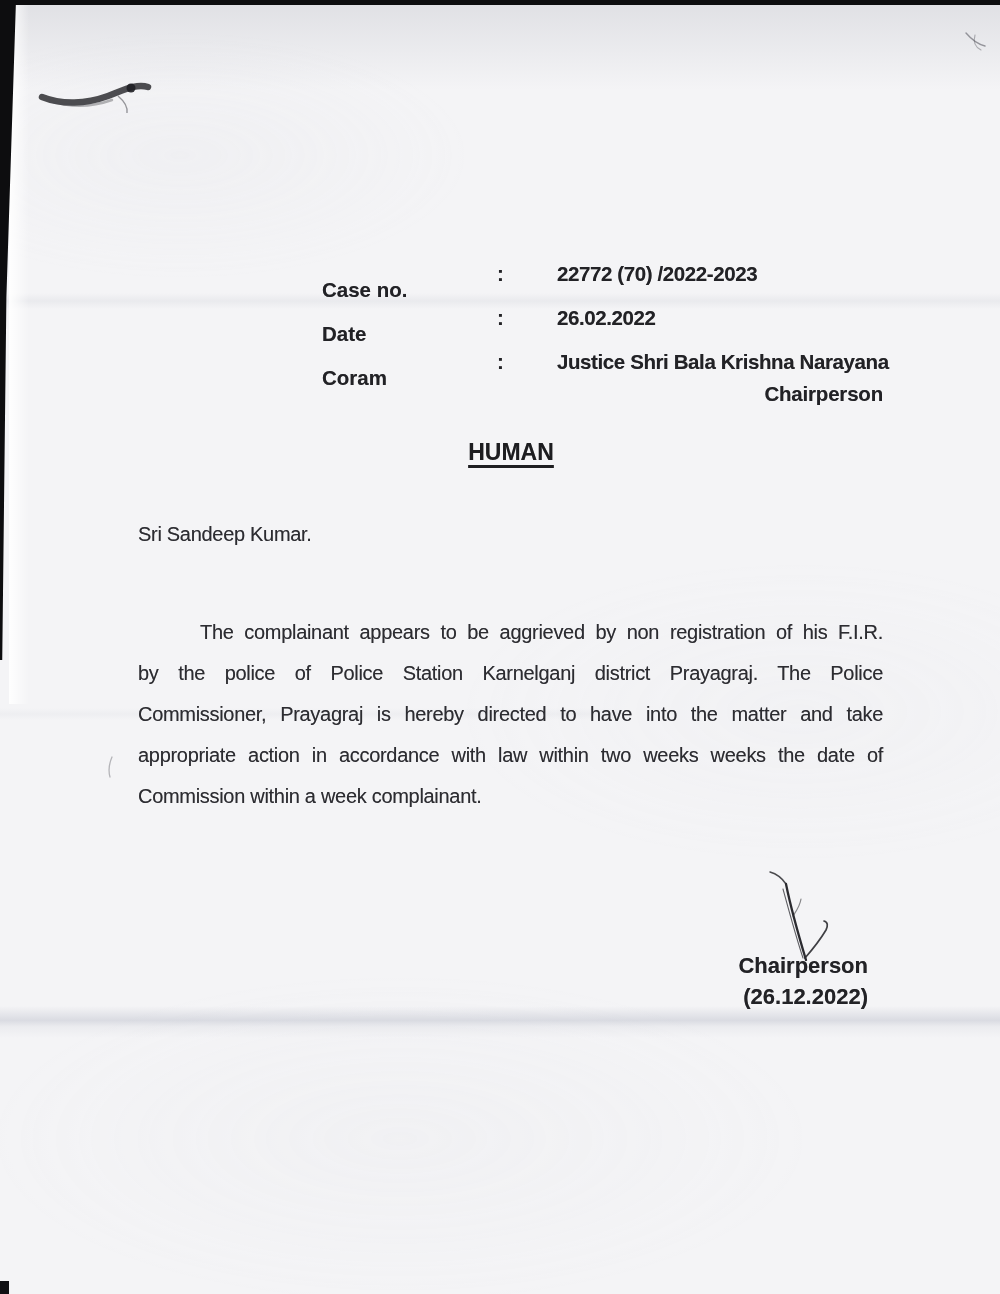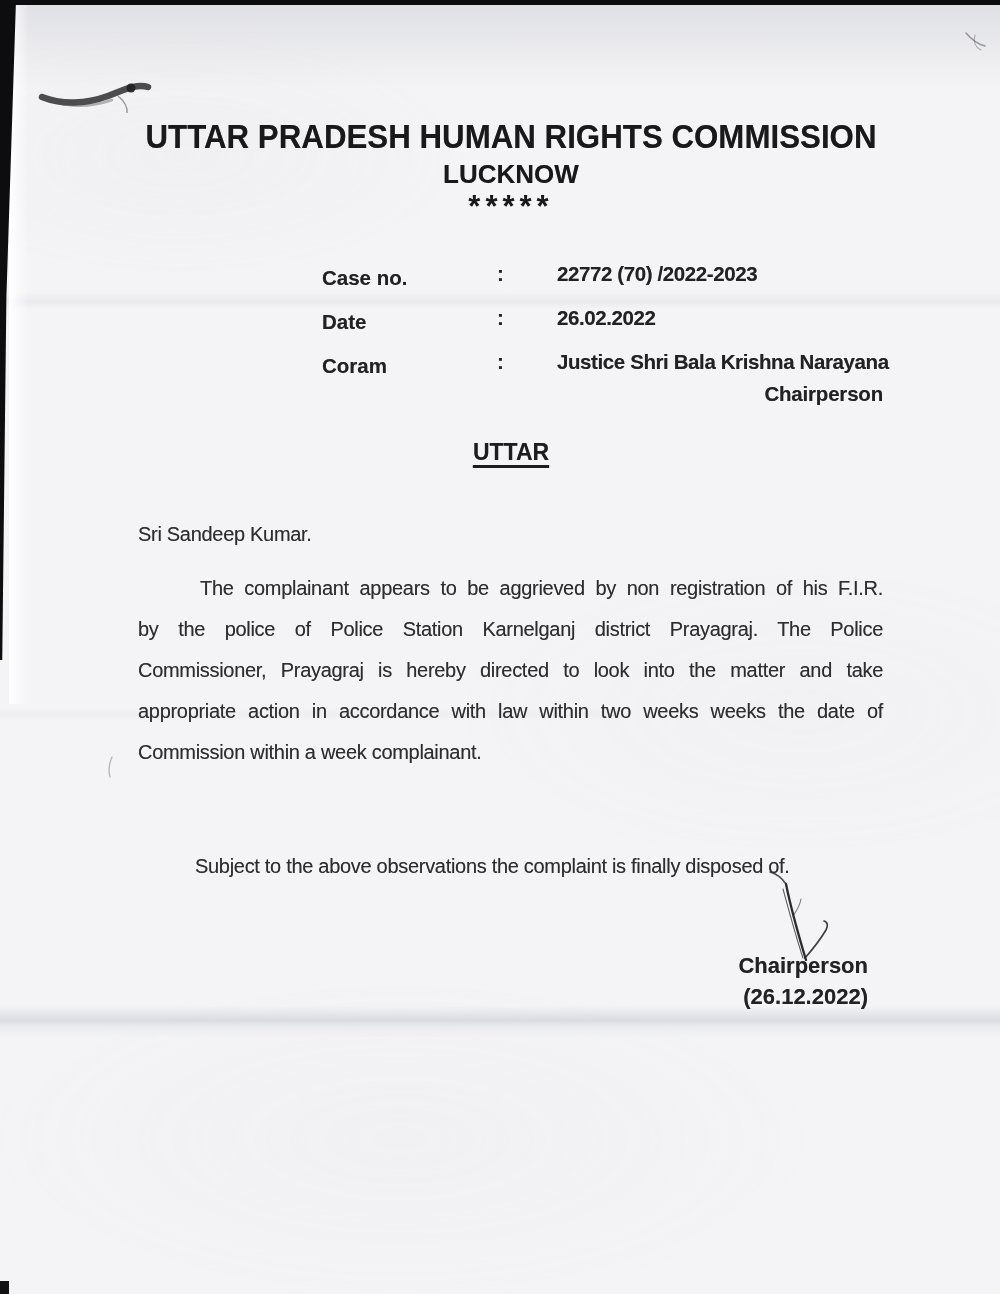--- a/index.html
+++ b/index.html
@@ -52,37 +52,37 @@
   .place{font-size:26px;font-weight:700;color:#19191c;line-height:30px;margin-top:4px;
     text-shadow:0 0 .5px rgba(0,0,0,.45);}
   .stars{font-size:31px;font-weight:700;color:#19191c;line-height:24px;margin-top:6px;letter-spacing:5px;}
 
   .case-info{position:absolute;left:322px;top:260px;width:561px;font-weight:700;
     font-size:20.5px;color:#222226;text-shadow:0 0 .4px rgba(0,0,0,.4);}
   .case-row{position:absolute;left:0;width:561px;}
   .case-row-1{top:2px;}
   .case-row-2{top:46px;}
   .case-row-3{top:90px;}
-  .case-label{position:absolute;left:0;top:4px;white-space:nowrap;}
+  .case-label{position:absolute;left:0;top:16px;white-space:nowrap;}
   .case-colon{position:absolute;left:175px;top:0;}
   .case-value{position:absolute;left:235px;top:0;width:326px;white-space:nowrap;letter-spacing:-.4px;}
   .case-value-line2{position:absolute;left:235px;top:32px;width:326px;text-align:right;letter-spacing:-.2px;}
 
   .order-heading{
     top:437px;font-size:23px;font-weight:700;color:#1d1d20;line-height:30px;
     text-shadow:0 0 .4px rgba(0,0,0,.4);
   }
   .order-heading span{
     text-decoration:underline;text-decoration-thickness:2.5px;text-underline-offset:5px;
   }
 
   .para{position:absolute;left:138px;width:745px;font-size:20px;line-height:41px;
     color:#2c2c31;letter-spacing:-.3px;text-shadow:0 0 .45px rgba(20,20,25,.4);}
   .para-1{top:514px;}
-  .para-2{top:568px;}
+  .para-2{top:612px;}
   .para-3{top:846px;}
   .jline{text-align:justify;text-align-last:justify;}
   .indent{padding-left:62px;}
   .indent-sm{padding-left:57px;}
 
   .signature-block{position:absolute;left:600px;top:950px;width:268px;text-align:right;
     font-size:22px;font-weight:700;color:#222226;line-height:31px;
     text-shadow:0 0 .4px rgba(0,0,0,.4);}
 
   .ink-overlay{position:absolute;inset:0;width:1000px;height:1294px;pointer-events:none;}
@@ -95,25 +95,20 @@
   <div class="mottle"></div>
   <div class="shade-top"></div>
   <div class="crease crease-1"></div>
   <div class="crease crease-2"></div>
   <div class="crease crease-3"></div>
   <div class="paper-highlight"></div>
   <div class="edge-top"></div>
   <div class="edge-left"></div>
   <div class="edge-corner"></div>
 
-  <div class="centered header-block">
-    <div class="org-title">UTTAR PRADESH HUMAN RIGHTS COMMISSION</div>
-    <div class="place">LUCKNOW</div>
-    <div class="stars">*****</div>
-  </div>
 
   <div class="case-info">
     <div class="case-row case-row-1">
       <span class="case-label">Case no.</span>
       <span class="case-colon">:</span>
       <span class="case-value">22772 (70) /2022-2023</span>
     </div>
     <div class="case-row case-row-2">
       <span class="case-label">Date</span>
       <span class="case-colon">:</span>
@@ -121,38 +116,35 @@
     </div>
     <div class="case-row case-row-3">
       <span class="case-label">Coram</span>
       <span class="case-colon">:</span>
       <span class="case-value">Justice Shri Bala Krishna Narayana</span>
       <span class="case-value-line2">Chairperson</span>
     </div>
   </div>
 
   <div class="centered order-heading">
-    <span>UTTAR</span>
+    <span>HUMAN</span>
   </div>
 
   <div class="para para-1">
     <div>Sri Sandeep Kumar.</div>
   </div>
 
   <div class="para para-2">
     <div class="jline indent">The complainant appears to be aggrieved by non registration of his F.I.R.</div>
     <div class="jline">by the police of Police Station Karnelganj district Prayagraj. The Police</div>
-    <div class="jline">Commissioner, Prayagraj is hereby directed to look into the matter and take</div>
+    <div class="jline">Commissioner, Prayagraj is hereby directed to have into the matter and take</div>
     <div class="jline">appropriate action in accordance with law within two weeks weeks the date of</div>
     <div>Commission within a week complainant.</div>
   </div>
 
-  <div class="para para-3">
-    <div class="indent-sm">Subject to the above observations the complaint is finally disposed of.</div>
-  </div>
 
   <div class="signature-block">
     <div>Chairperson</div>
     <div>(26.12.2022)</div>
   </div>
 
   <svg class="ink-overlay" viewBox="0 0 1000 1294" xmlns="http://www.w3.org/2000/svg">
 
     <path d="M 42 97 C 62 105, 86 104, 108 96 C 122 91, 136 83, 148 87" fill="none" stroke="#2f2f33" stroke-width="6.5" stroke-linecap="round" opacity="0.85"></path>
     <path d="M 50 101 C 72 108, 92 107, 112 100" fill="none" stroke="#4a4a50" stroke-width="2.5" stroke-linecap="round" opacity="0.4"></path>

